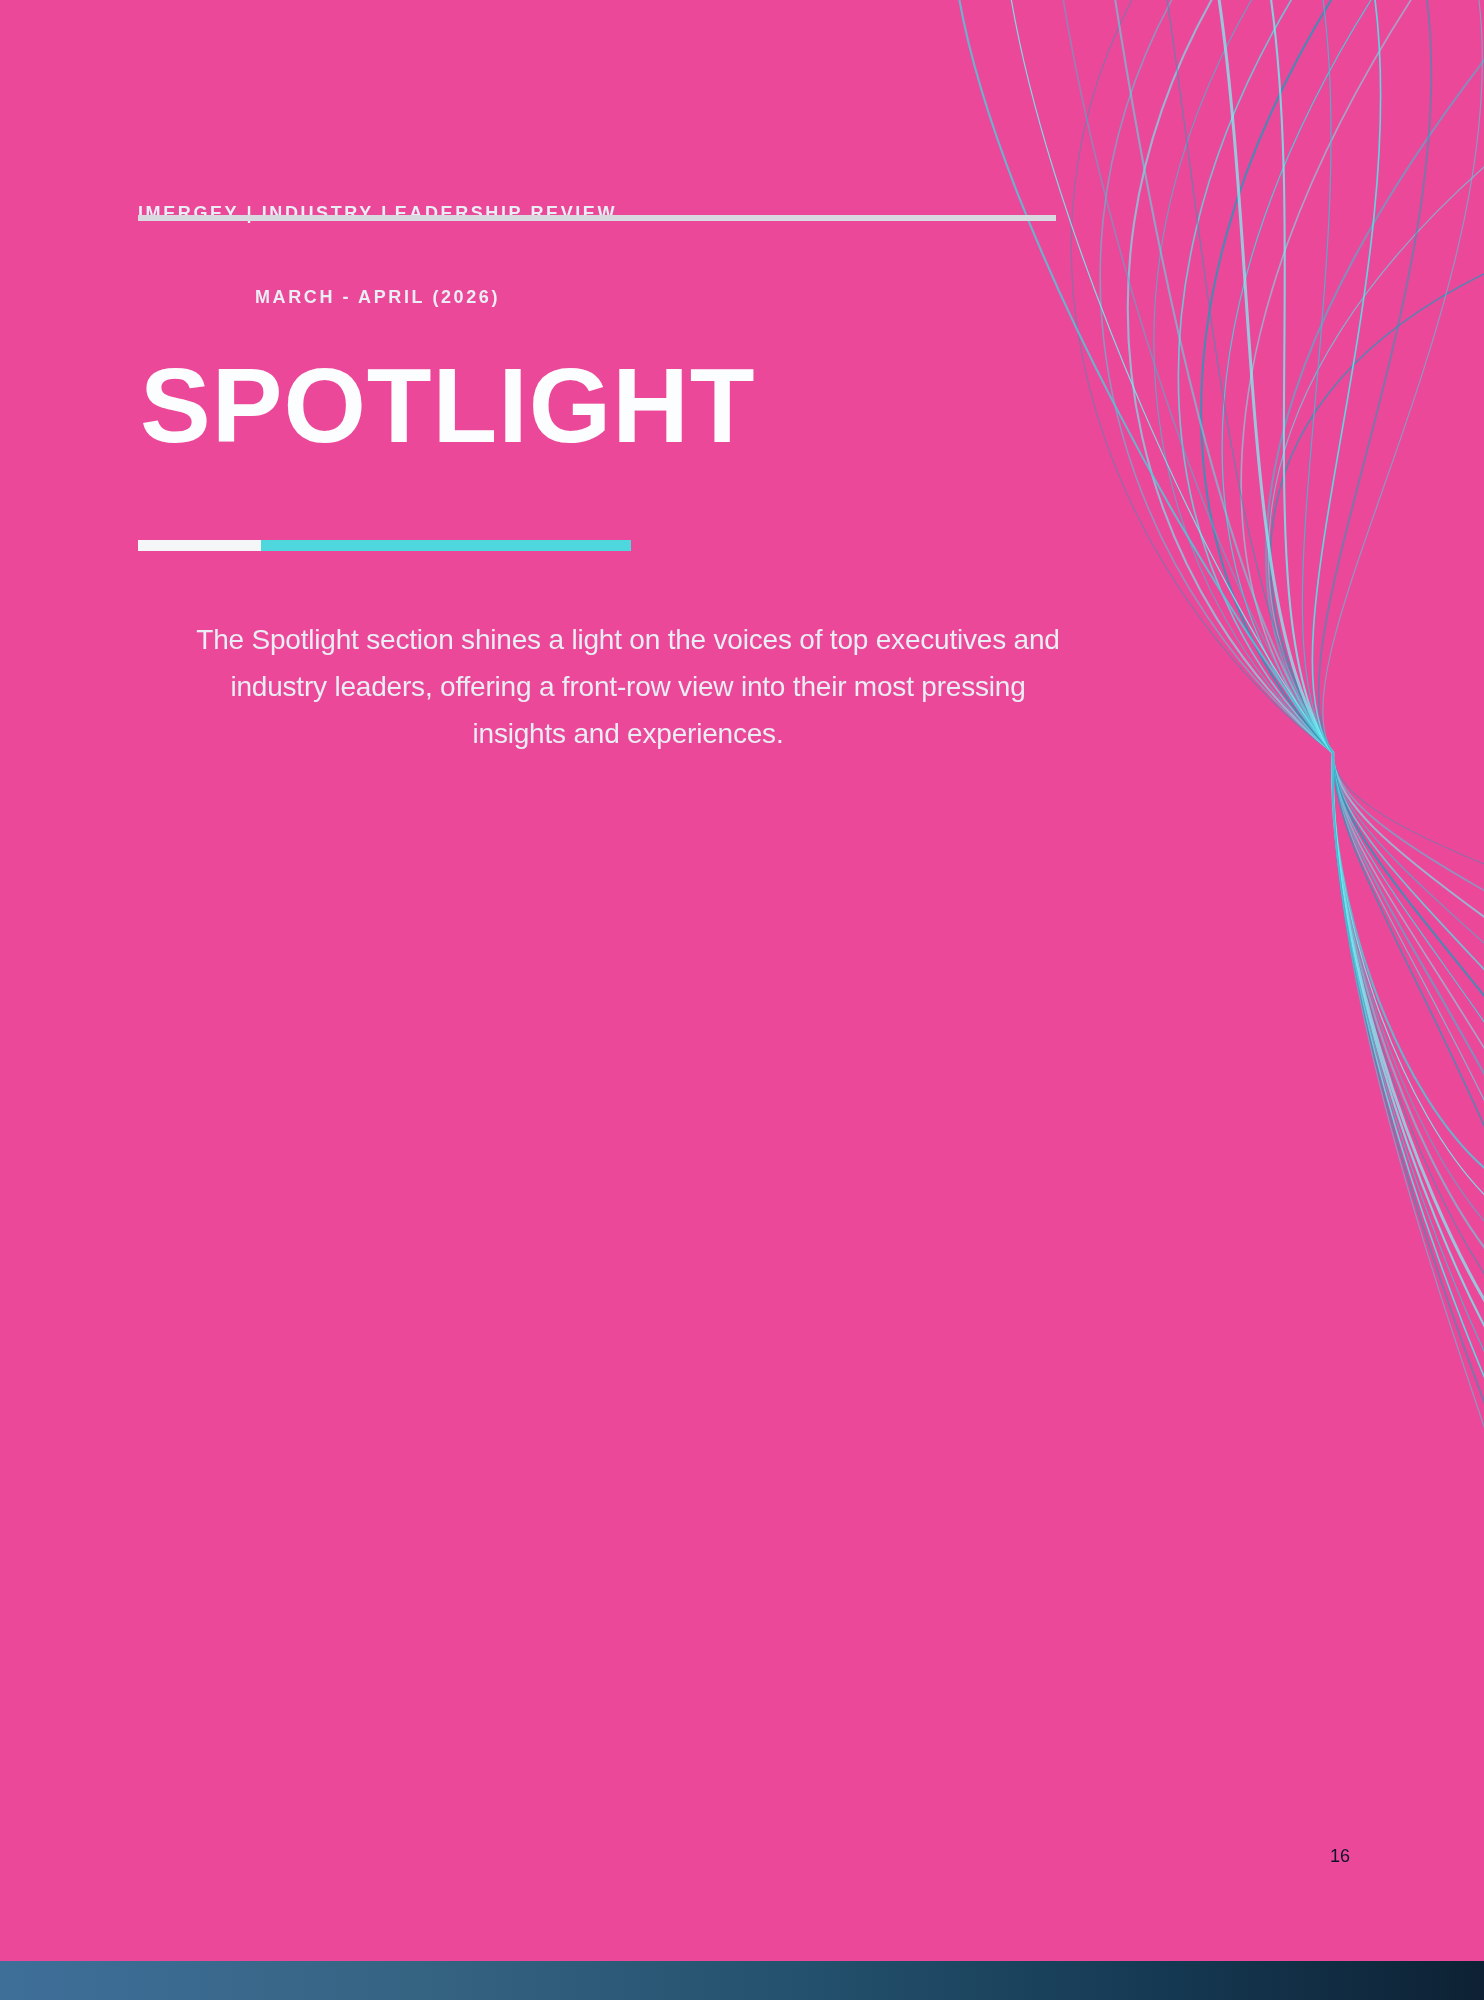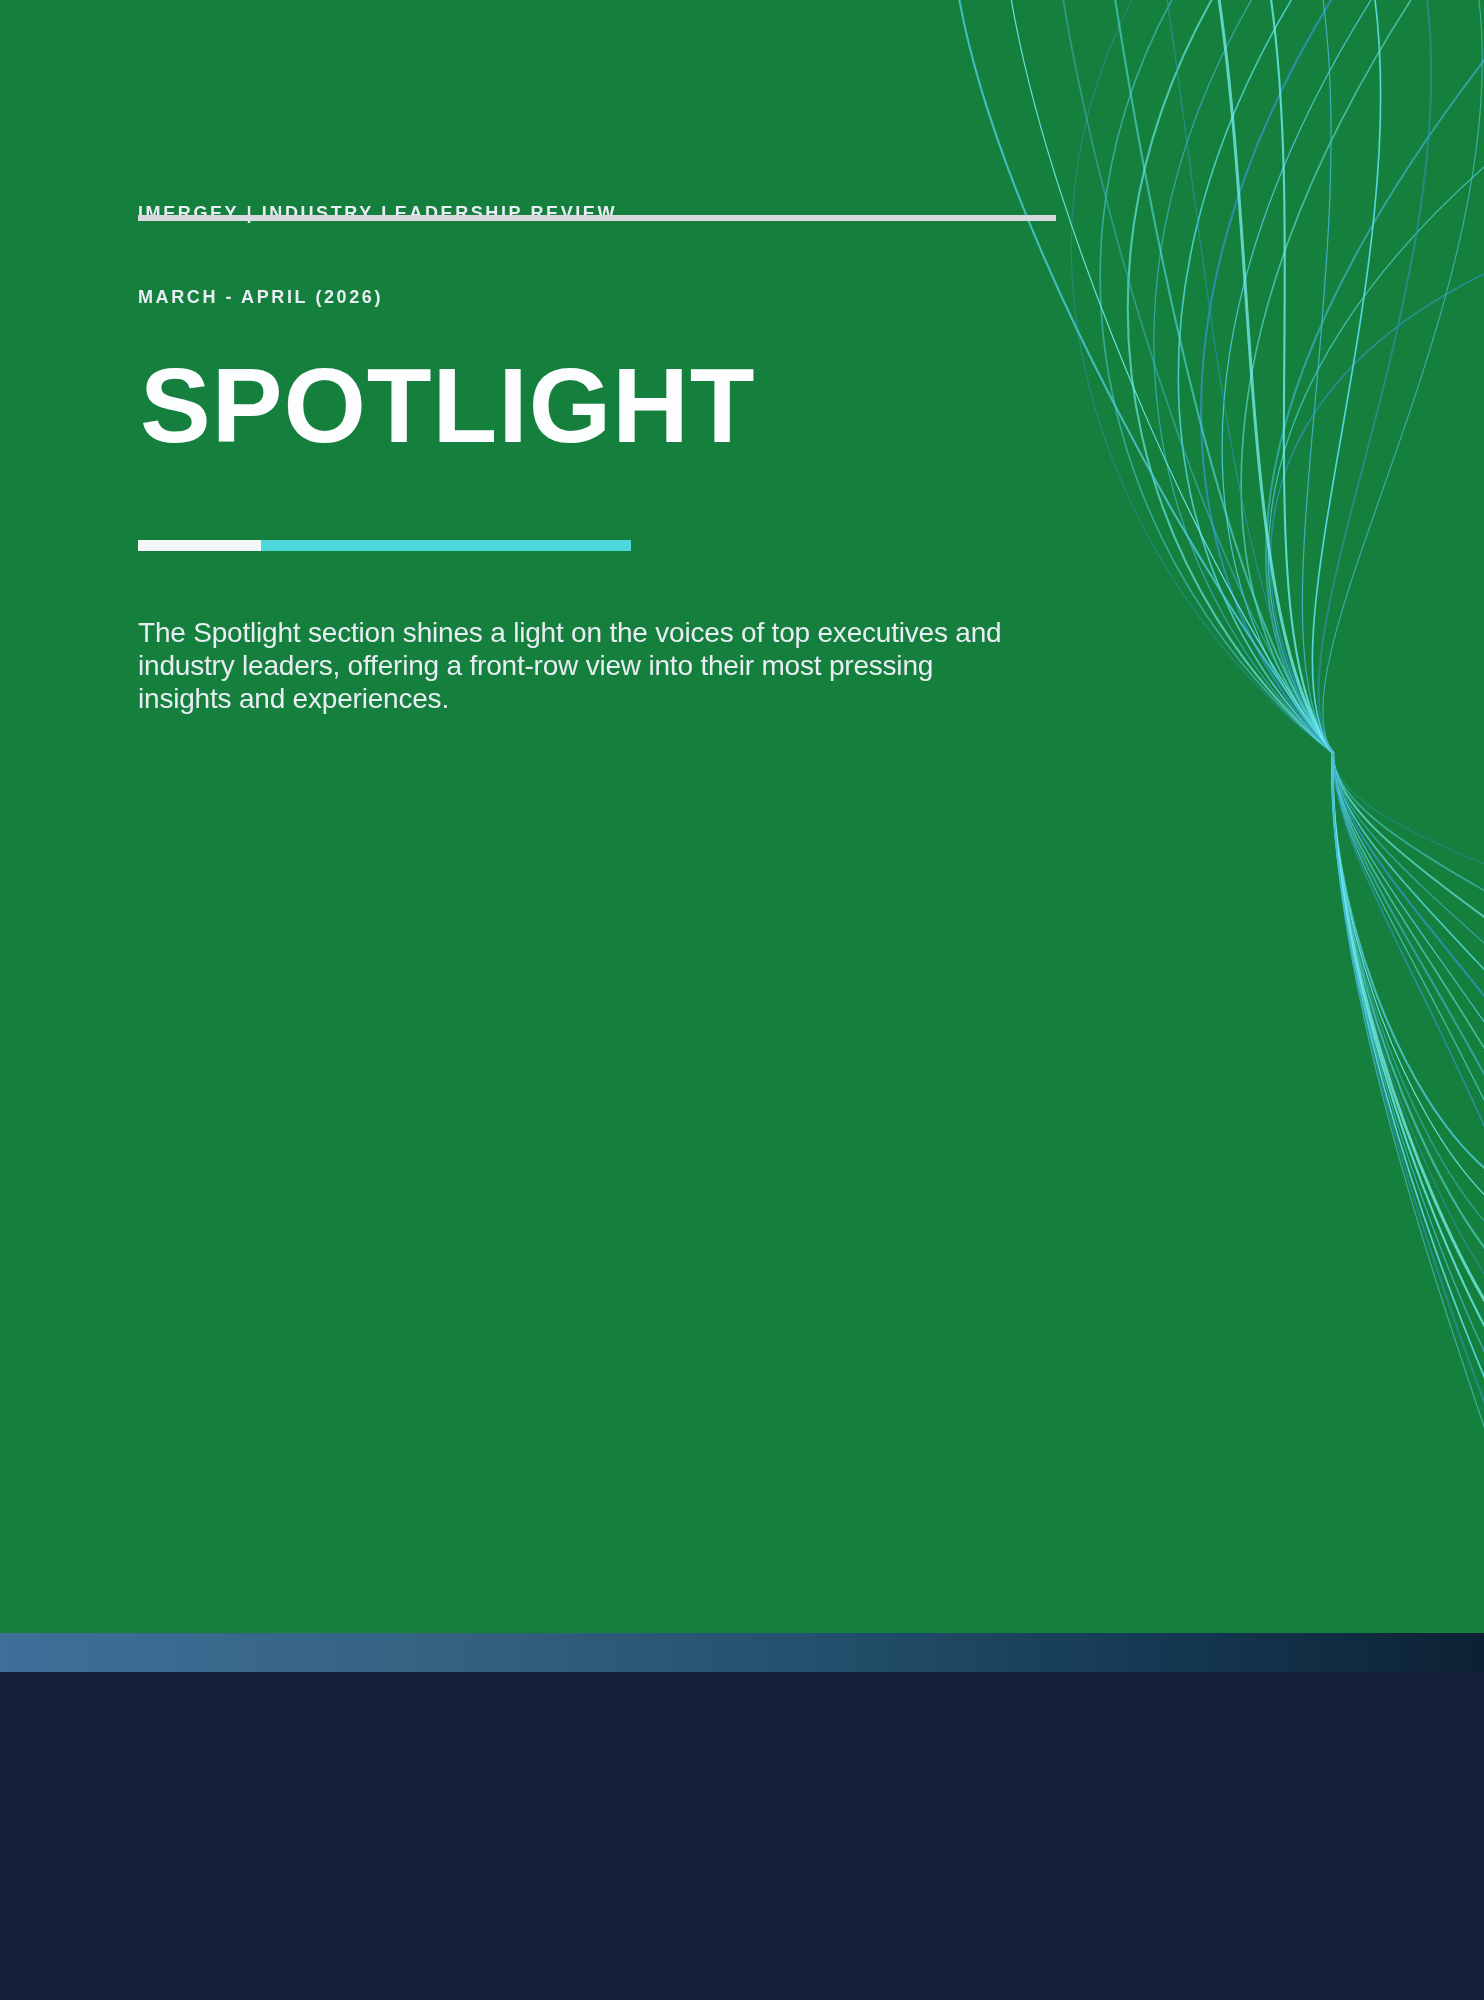--- a/index.html
+++ b/index.html
@@ -1,22 +1,23 @@
 <!DOCTYPE html>
 <html><head>
 <meta charset="utf-8">
 <style>
   html, body { margin: 0; padding: 0; background: #141d3a; }
   .page {
     position: relative;
     width: 1484px;
-    height: 1672px;
-    background: #15803d;
+    height: 2000px;
+    background: #ec4899;
     overflow: hidden;
     font-family: "Liberation Sans", sans-serif;
+    text-align: center;
   }
   .waves-svg {
     position: absolute;
     inset: 0;
     width: 1484px;
     height: 2000px;
     z-index: 0;
     pointer-events: none;
   }
   .header {
@@ -74,21 +75,21 @@
     top: 616px;
     width: 980px;
     z-index: 2;
   }
   .body-copy p {
     margin: 0 0 26px 0;
     color: #e9edf4;
     font-size: 28px;
     font-weight: 400;
     letter-spacing: -0.2px;
-    line-height: 33px;
+    line-height: 47px;
     white-space: pre-line;
   }
   .page-number {
     position: absolute;
     left: 1330px;
     top: 1846px;
     color: #0c1326;
     font-size: 18px;
     font-weight: 500;
     z-index: 2;

